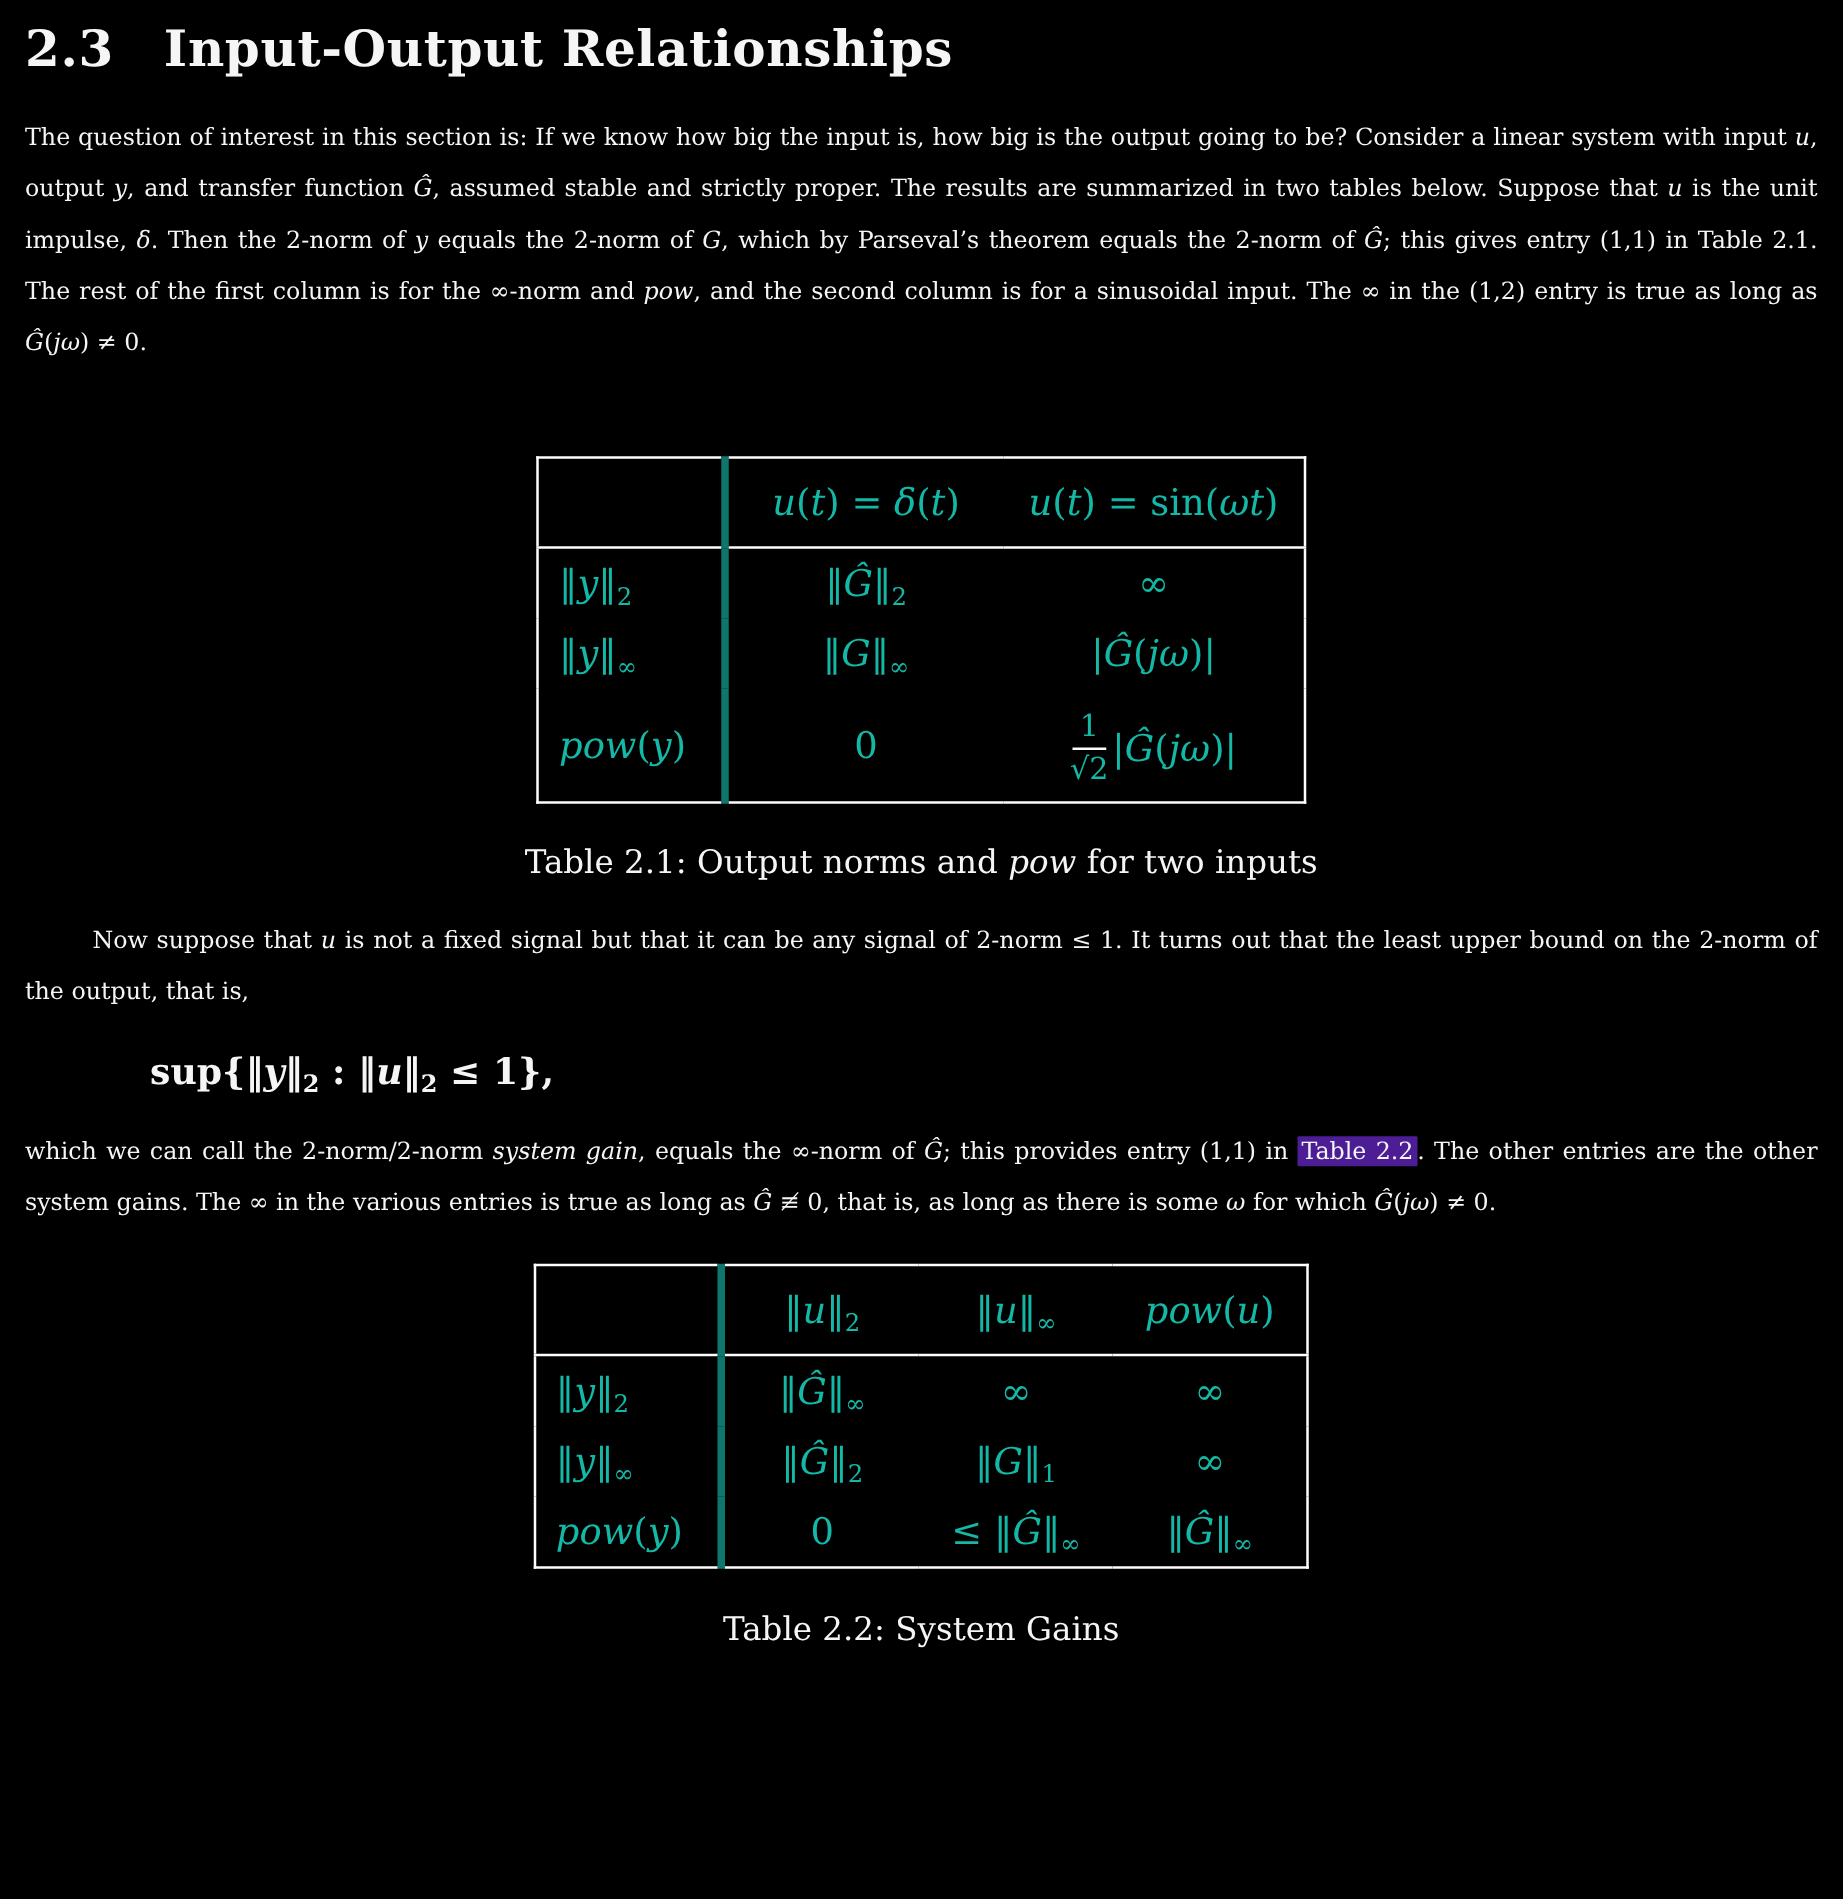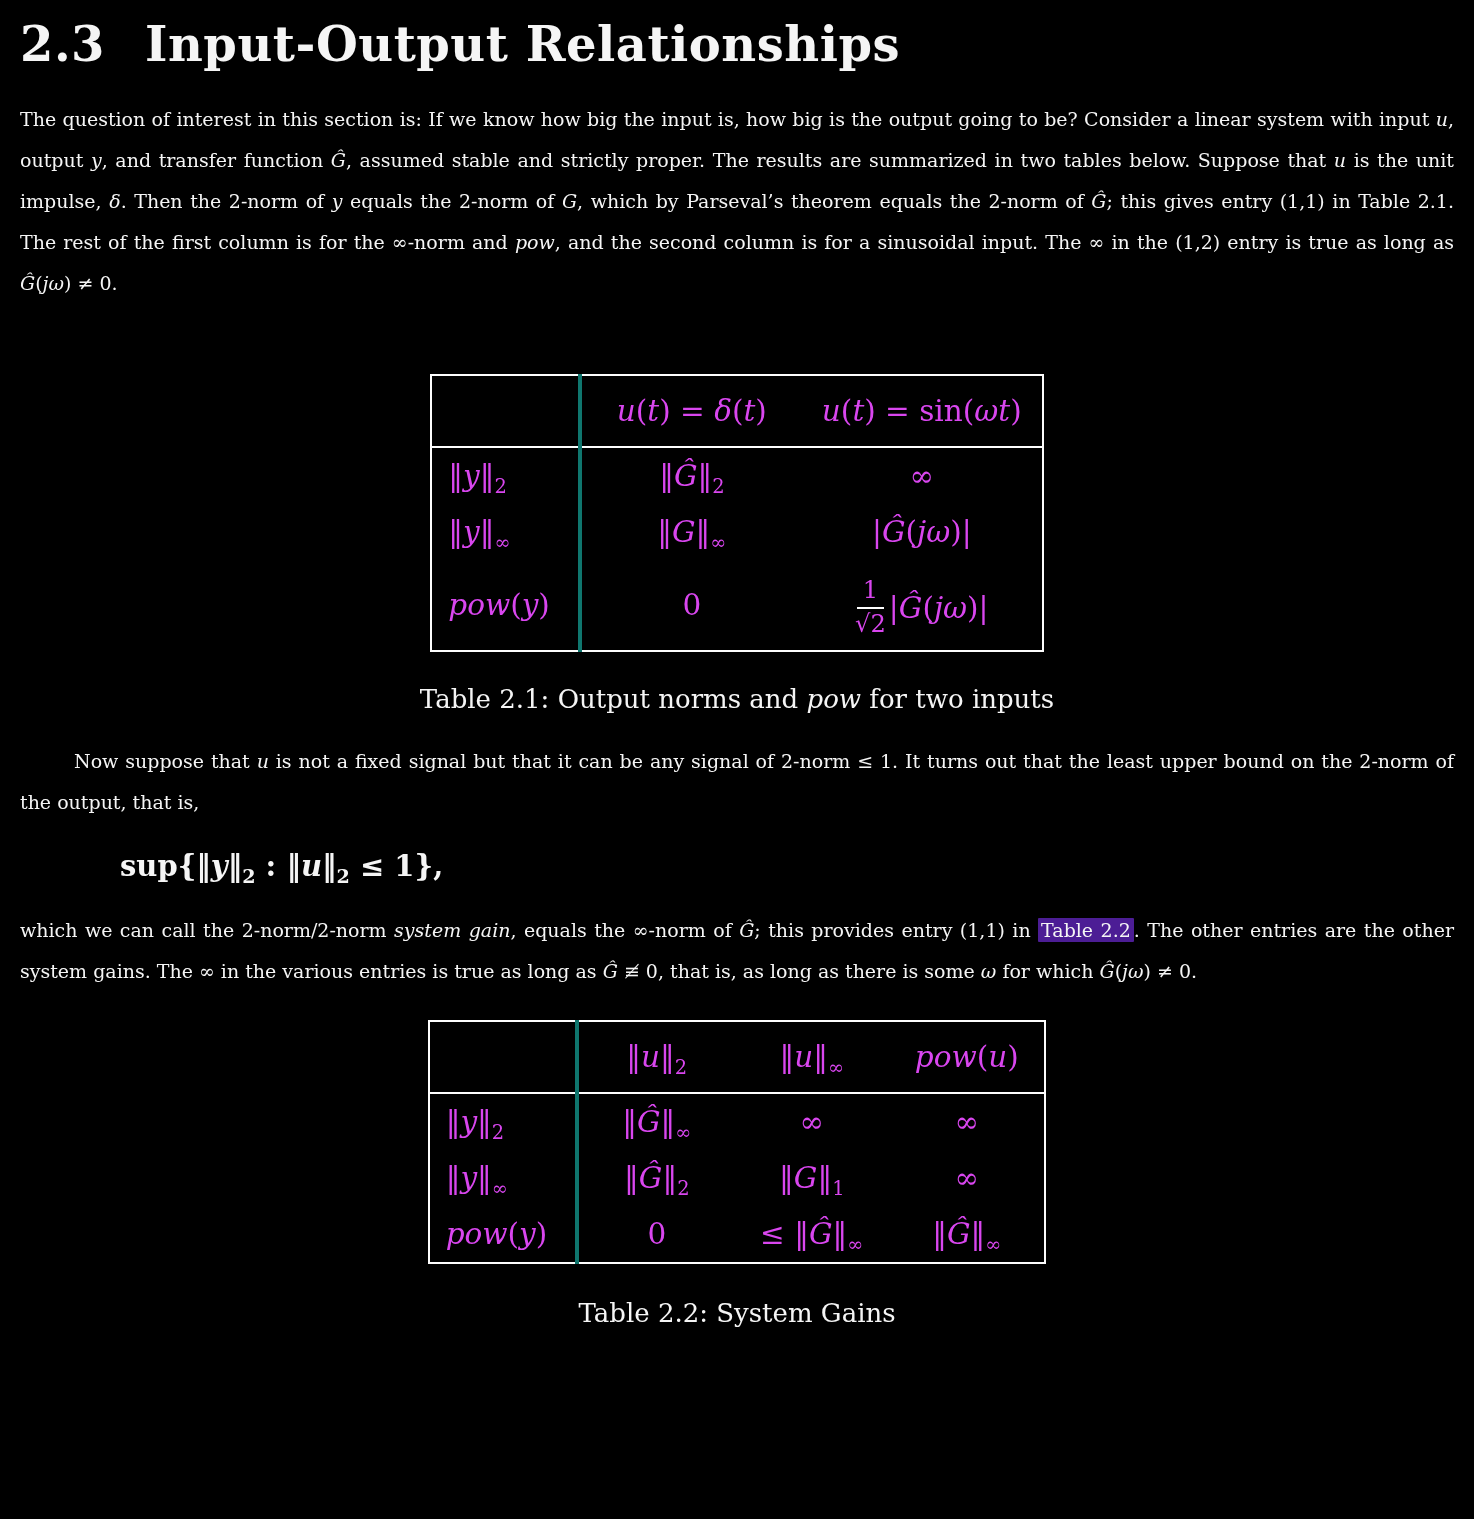--- a/index.html
+++ b/index.html
@@ -10,21 +10,21 @@
   }
   .page{
     position:relative;
     width:1474px;height:1519px;
     box-sizing:border-box;
     padding:12px 20px 0 20px;
     background:#000;
     overflow:hidden;
   }
   h1.section-heading{
-    font-size:48px;
+    font-size:40px;
     font-weight:bold;
     margin:4px 0 0 0;
     letter-spacing:.5px;
   }
   h1 .sec-num{margin-right:40px;}
   p.body{
     font-size:19px;
     line-height:41px;
     text-align:justify;
     margin:27px 0 0 0;
@@ -35,35 +35,35 @@
   .formula{
     font-size:29px;
     margin:26px 0 0 100px;
     font-weight:bold;
   }
   .hl{background:#4c1d95;padding:1px 3px;border-radius:1px;}
   table.mtable{
     border-collapse:collapse;
     border:2px solid #fdfdfd;
     font-size:29.5px;
-    color:#d946ef;
+    color:#14b8a6;
   }
   table.t1{margin:70px auto 0 auto;}
   table.t2{margin:28px auto 0 auto;padding-left:41px;}
   .mtable th,.mtable td{
     font-weight:normal;
     text-align:center;
     padding:10px 20px;
   }
   .mtable thead th{
     border-bottom:2px solid #fdfdfd;
     padding-top:18px;padding-bottom:18px;
   }
   .mtable .lbl{
-    border-right:4px solid #0f766e;
+    border-right:6px solid #0f766e;
     text-align:left;
     padding-left:16px;padding-right:28px;
   }
   .t1 .lbl{min-width:92px;}
   .t1 .c{min-width:180px;}
   .t2 .lbl{min-width:100px;}
   .t2 .c{min-width:115px;}
   .mtable tbody td{padding-top:11px;padding-bottom:11px;}
   .caption{
     text-align:center;

